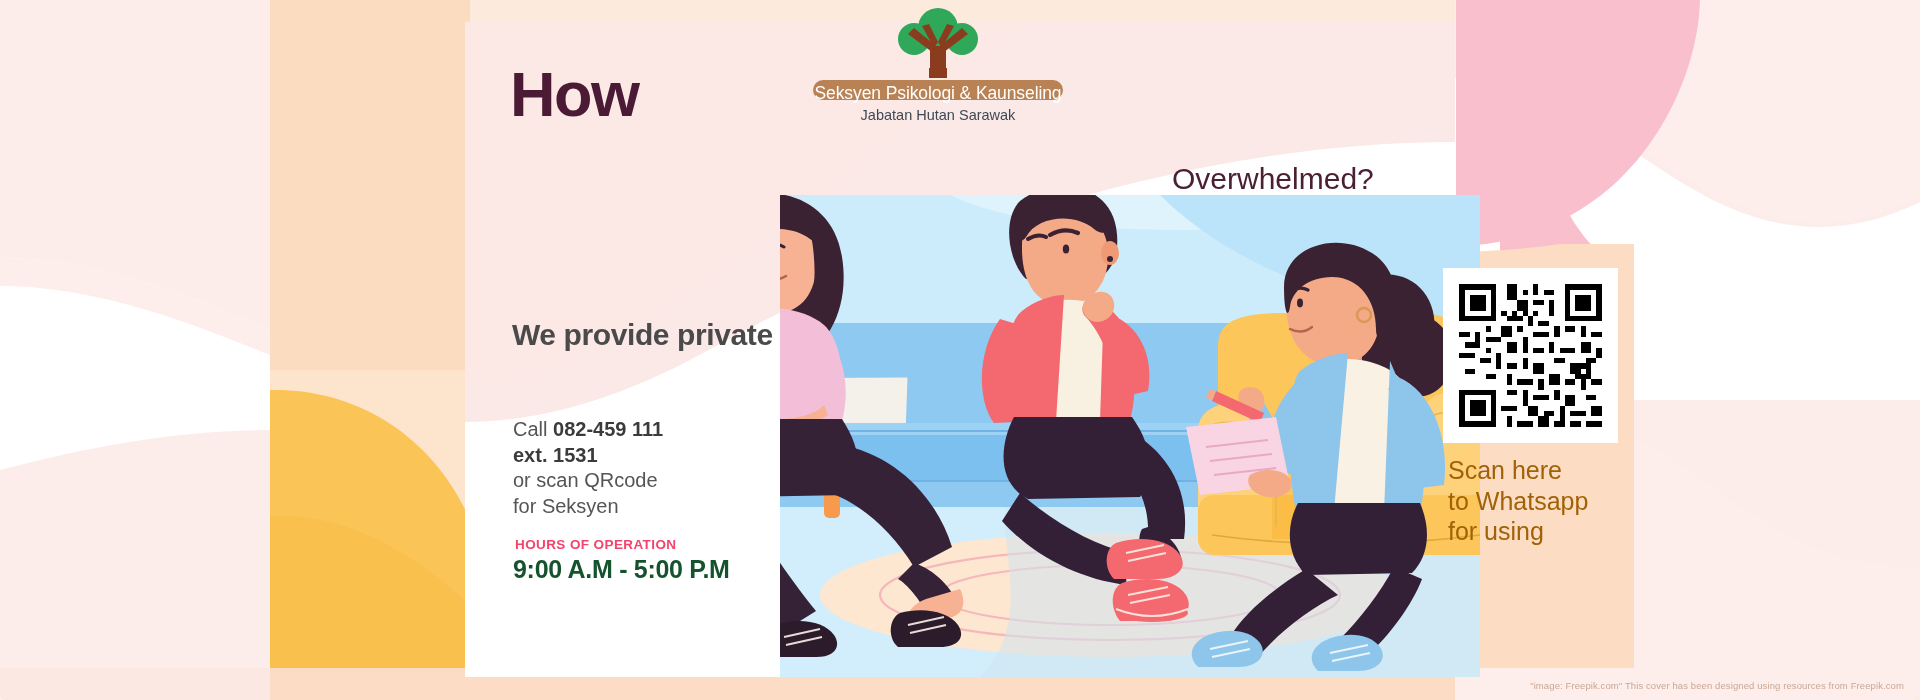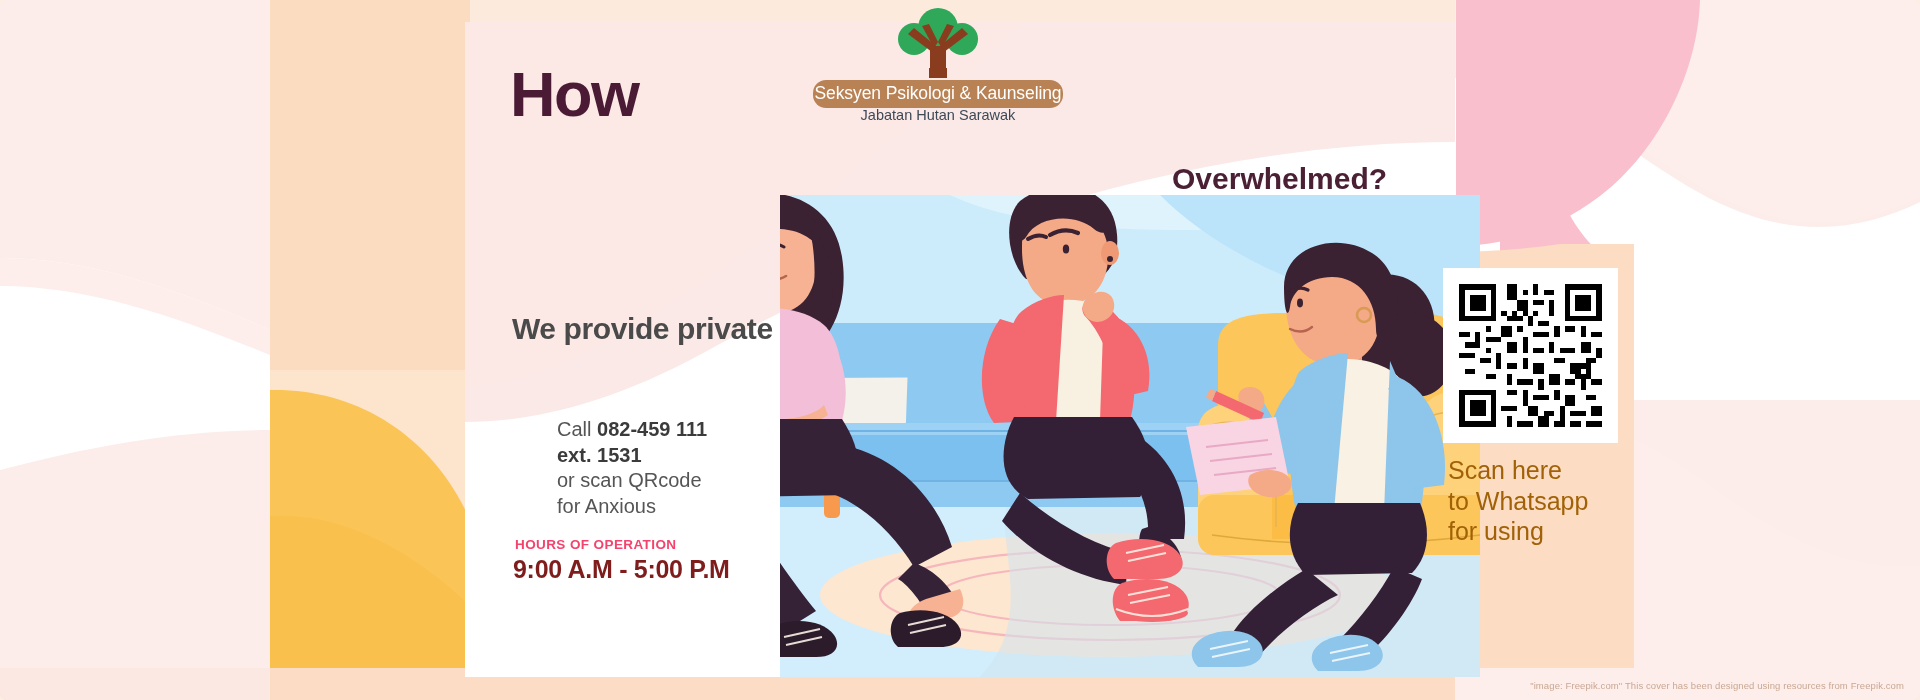--- a/index.html
+++ b/index.html
@@ -26,62 +26,62 @@
 
   .headline{
     position:absolute;left:45px;top:42px;width:350px;
     color:#4b1b35;
     font-size:63px;line-height:0.98;font-weight:bold;
     letter-spacing:-1.5px;
   }
   .headline .l{display:block;white-space:nowrap;}
 
   .subhead{
-    position:absolute;left:47px;top:290px;width:330px;
+    position:absolute;left:47px;top:296px;width:330px;
     color:#4a4a4a;font-size:30px;line-height:1.15;font-weight:bold;
     letter-spacing:-0.4px;
   }
   .subhead .l{display:block;}
 
   .contact{
     position:absolute;left:48px;top:395px;width:330px;
     color:#555;font-size:20px;line-height:1.28;
   }
-  .contact .l{display:block;white-space:nowrap;margin-left:44px;}
+  .contact .l{display:block;white-space:nowrap;}
   .contact b{color:#3b3b3b;font-weight:bold;}
 
   .hours-label{
     position:absolute;left:50px;top:515px;
     color:#f4436c;font-size:13.5px;font-weight:bold;letter-spacing:0.4px;
   }
   .hours-value{
     position:absolute;left:48px;top:533px;
-    color:#7f1d1d;font-size:25px;font-weight:bold;letter-spacing:-0.3px;
+    color:#14532d;font-size:25px;font-weight:bold;letter-spacing:-0.3px;
   }
 
   
   .logo{position:absolute;left:813px;top:8px;width:250px;height:118px;}
   .logo-svg{position:absolute;left:0;top:0;}
   .logo-pill{
-    position:absolute;left:0;top:72px;width:250px;height:28px;
+    position:absolute;left:0;top:72px;width:250px;height:20px;
     background:#b98254;border-radius:13px;
     color:#fff;font-size:17.5px;line-height:26px;text-align:center;
     letter-spacing:-0.1px;
   }
   .logo-sub{
     position:absolute;left:0;top:99px;width:250px;text-align:center;
     color:#3d4a56;font-size:14.5px;
   }
 
   
   .questions{
     position:absolute;left:1172px;top:160px;
     color:#4b2035;font-size:30px;line-height:1.24;
   }
-  .questions .l{display:block;white-space:nowrap;font-weight:bold;}
+  .questions .l{display:block;white-space:nowrap;}
 
   
   .illus{position:absolute;left:780px;top:195px;width:700px;height:482px;overflow:hidden;}
   .illus svg{display:block;}
 
   
   .qrpanel{position:absolute;left:1443px;top:268px;width:175px;height:175px;background:#fff;}
   .qr{position:absolute;left:11px;top:11px;width:153px;height:153px;}
   .qr svg{display:block;shape-rendering:crispEdges;}
   .qrtext{
@@ -144,21 +144,21 @@
       </div>
 
       <div class="subhead">
         <span class="l">We provide private</span>
       </div>
 
       <div class="contact">
         <span class="l"><span>Call </span><b>082-459 111</b></span>
         <span class="l"><b>ext. 1531</b></span>
         <span class="l">or scan QRcode</span>
-        <span class="l">for Anxious</span>
+        <span class="l">for Seksyen</span>
       </div>
 
       <div class="hours-label">HOURS OF OPERATION</div>
       <div class="hours-value">9:00 A.M - 5:00 P.M</div>
     </div>
   </div>
 
   <div class="logo">
     <svg class="logo-svg" width="250" height="75" viewBox="0 0 250 75">
       <g transform="translate(125,0)">

